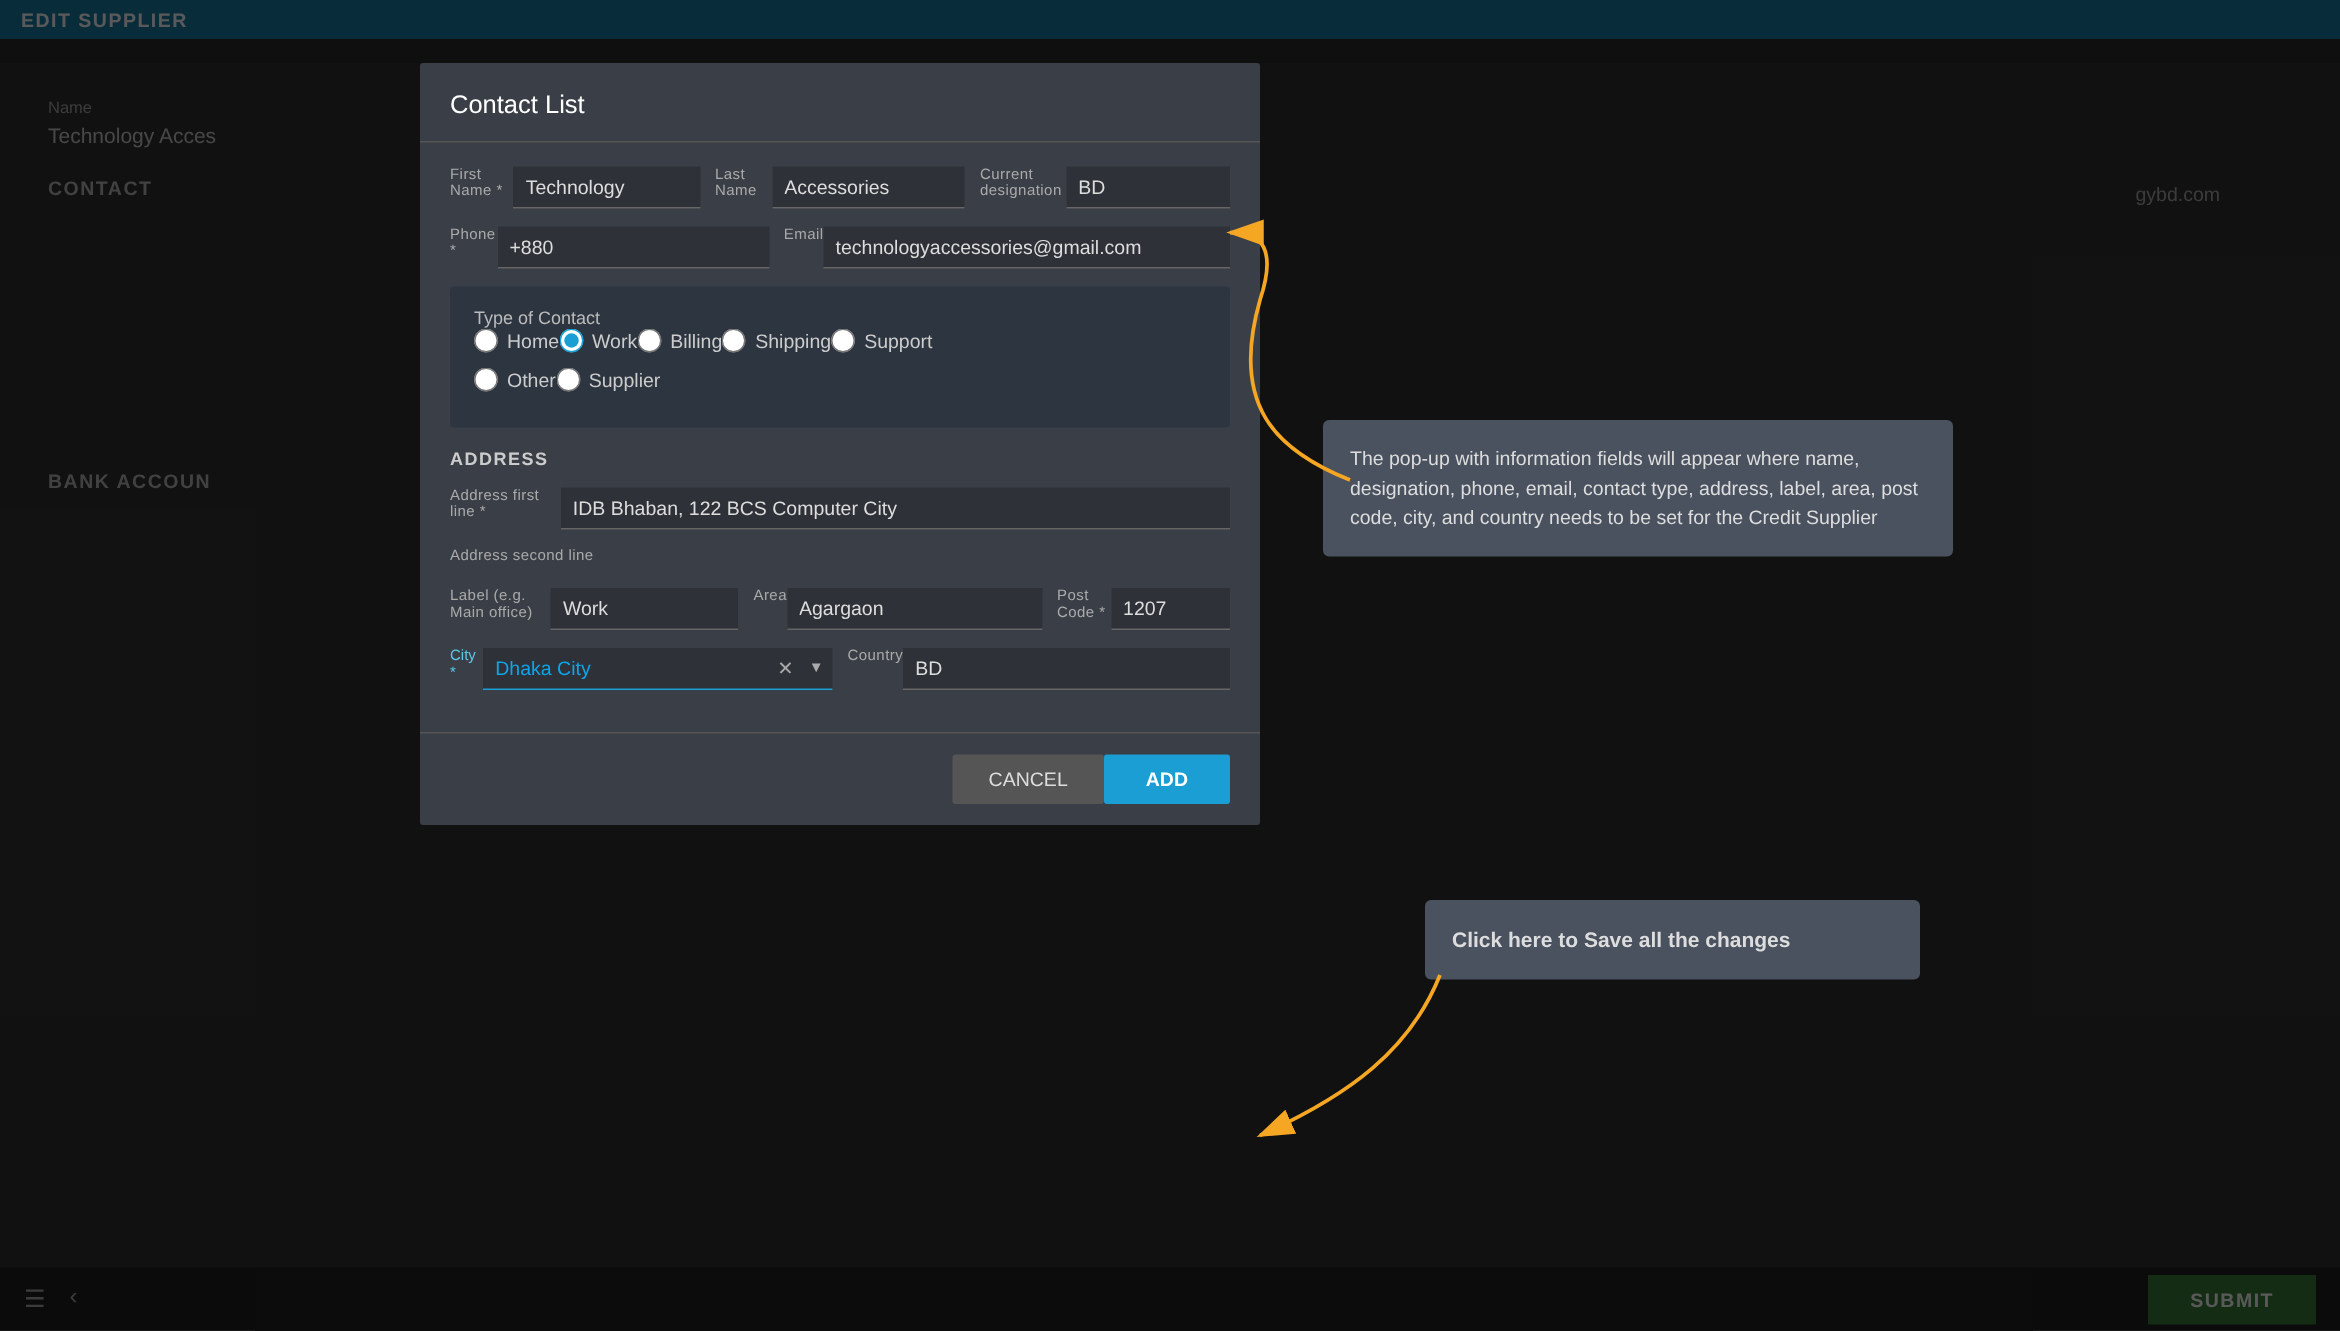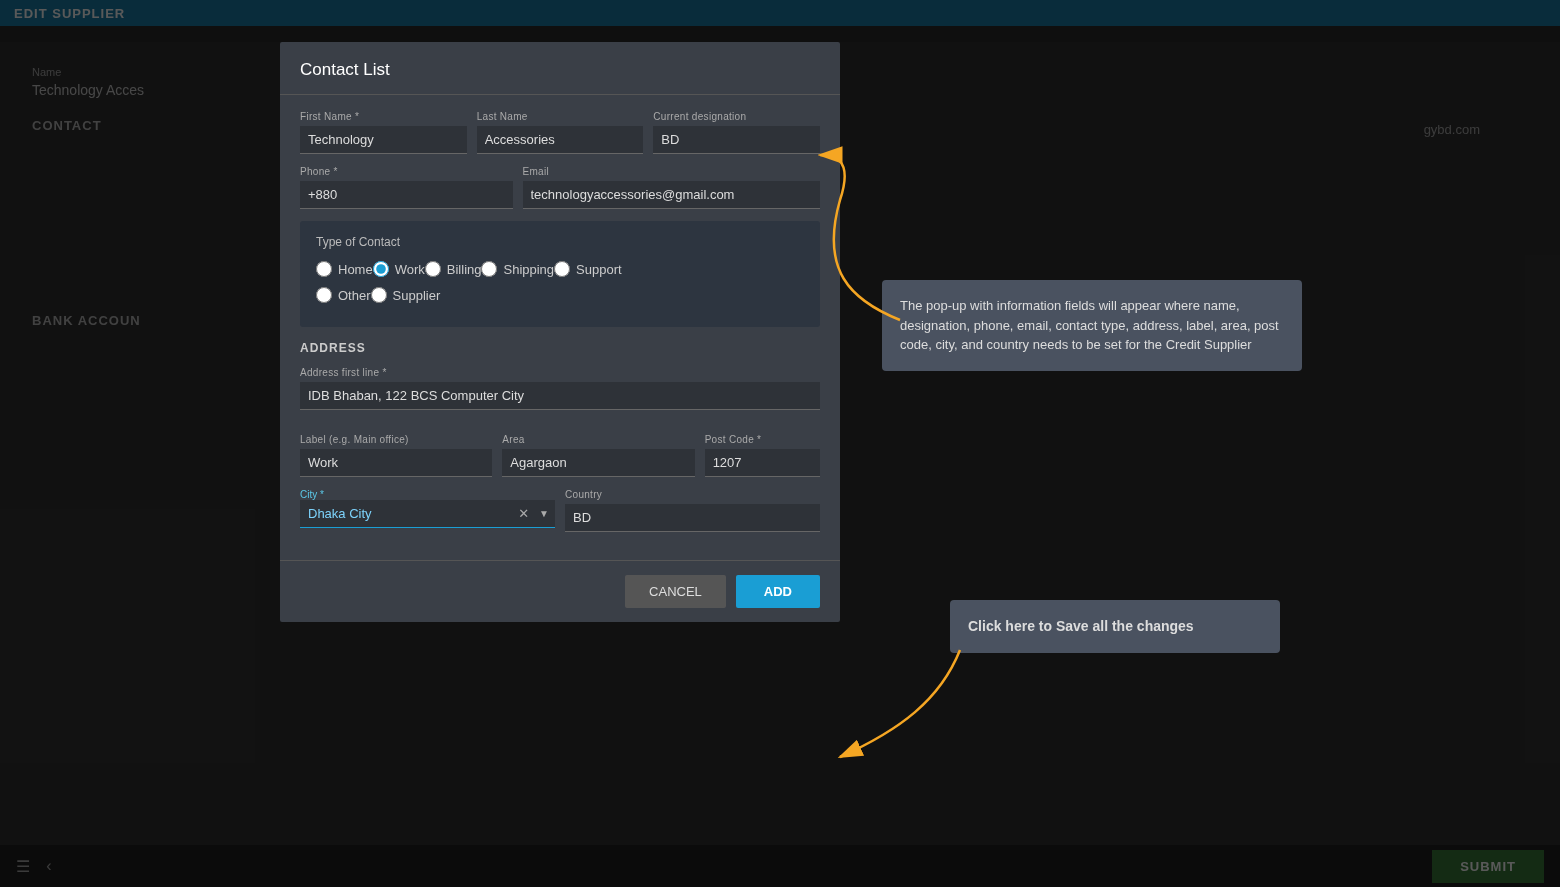--- a/index.html
+++ b/index.html
@@ -94,21 +94,21 @@
     }
 
     
     .form-row {
       display: flex;
       gap: 10px;
       margin-bottom: 12px;
     }
     .form-group {
       display: flex;
-      flex-direction: column;
+      flex-direction: row;
       flex: 1;
     }
     .form-group.narrow { flex: 0.6; }
     .form-group.wide { flex: 1.4; }
 
     .form-label {
       color: #aaa;
       font-size: 10px;
       margin-bottom: 4px;
       letter-spacing: 0.3px;
@@ -127,21 +127,20 @@
     
     .contact-type-section {
       background: #2d3540;
       border-radius: 3px;
       padding: 14px 16px;
       margin-bottom: 14px;
     }
     .contact-type-title {
       color: #bbb;
       font-size: 12px;
-      margin-bottom: 12px;
     }
     .radio-row {
       display: flex;
       align-items: center;
       margin-bottom: 10px;
       flex-wrap: wrap;
     }
     .radio-item {
       display: flex;
       align-items: center;
@@ -202,21 +201,20 @@
       color: #5bc8e8;
       font-size: 10px;
       margin-bottom: 0;
     }
 
     
     .modal-footer {
       padding: 14px 20px;
       display: flex;
       justify-content: flex-end;
-      gap: 10px;
       border-top: 1px solid #555;
     }
     .btn-cancel {
       background: #555;
       color: #ddd;
       border: none;
       padding: 9px 24px;
       font-size: 13px;
       cursor: pointer;
       border-radius: 2px;
@@ -389,20 +387,21 @@
 
     <div class="form-row">
       <div class="form-group">
         <label class="form-label">Address first line *</label>
         <input class="form-input" type="text" value="IDB Bhaban, 122 BCS Computer City" style="">
       </div>
     </div>
 
     <div class="form-row">
       <div class="form-group">
+        <label class="form-label">Address second line</label>
       </div>
     </div>
 
     <div class="form-row">
       <div class="form-group">
         <label class="form-label">Label (e.g. Main office)</label>
         <input class="form-input" type="text" value="Work" style="">
       </div>
       <div class="form-group">
         <label class="form-label">Area</label>
@@ -411,21 +410,21 @@
       <div class="form-group narrow">
         <label class="form-label">Post Code *</label>
         <input class="form-input" type="text" value="1207" style="">
       </div>
     </div>
 
     <div class="form-row">
       <div class="form-group">
         <label class="city-label">City *</label>
         <div class="city-input-wrapper">
-          <input type="text" value="Dhaka City" style="color: #7dd3fc;">
+          <input type="text" value="Dhaka City" style="color: #0ea5e9;">
           <span class="city-clear-btn">✕</span>
           <span class="city-dropdown-btn">▼</span>
         </div>
       </div>
       <div class="form-group">
         <label class="form-label">Country</label>
         <input class="form-input" type="text" value="BD" style="">
       </div>
     </div>
 

